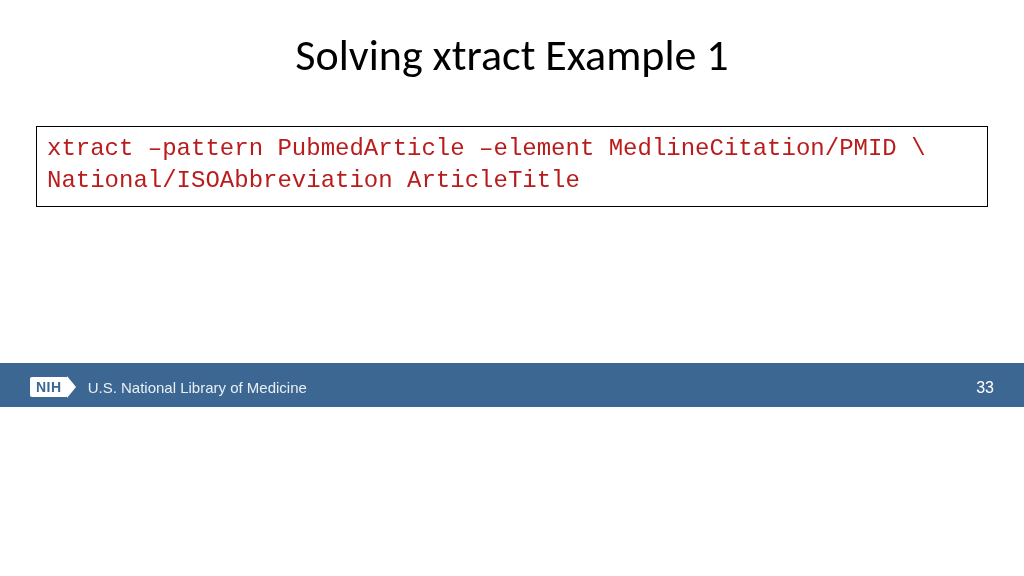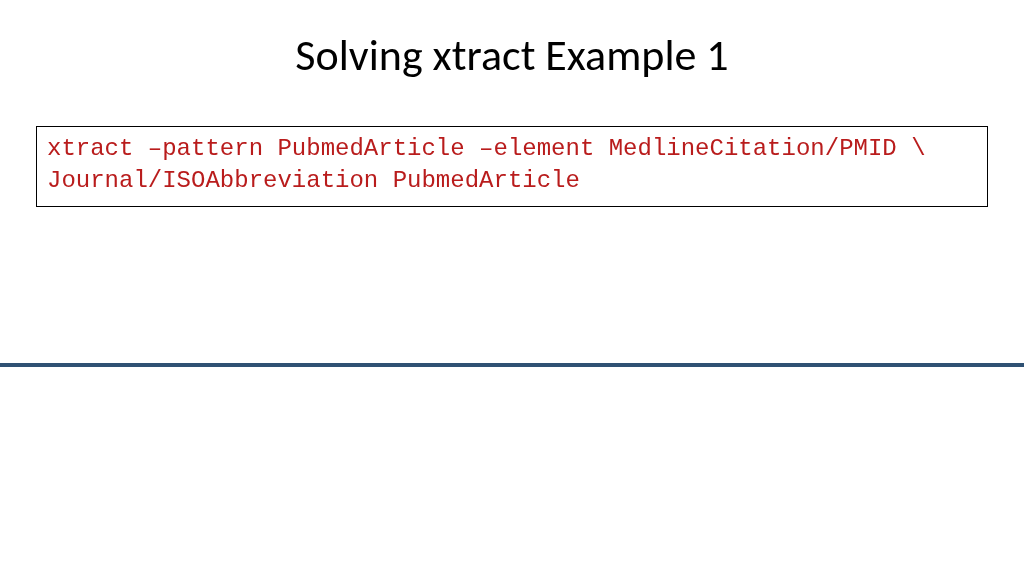--- a/index.html
+++ b/index.html
@@ -18,17 +18,27 @@
   .page-num { position: absolute; right: 30px; bottom: 10px; color: #fff; font-size: 16px; font-family: Arial, sans-serif; }
 </style>
 </head>
 <body>
 
 <div class="slide">
   <h1 class="title">Solving xtract Example 1</h1>
 
   <div class="codebox">
     <div class="line">xtract –pattern PubmedArticle –element MedlineCitation/PMID \</div>
-    <div class="line">Journal/ISOAbbreviation PubmedArticle</div>
+    <div class="line">National/ISOAbbreviation ArticleTitle</div>
   </div>
 
   <div class="footer-top-line"></div>
+  <div class="footer">
+    <div class="footer-inner">
+      <div class="nih-badge">
+        <span class="nih-box">NIH</span>
+        <span class="chev"></span>
+      </div>
+      <span class="footer-text">U.S. National Library of Medicine</span>
+    </div>
+    <span class="page-num">33</span>
+  </div>
 </div>
 
 </body></html>

